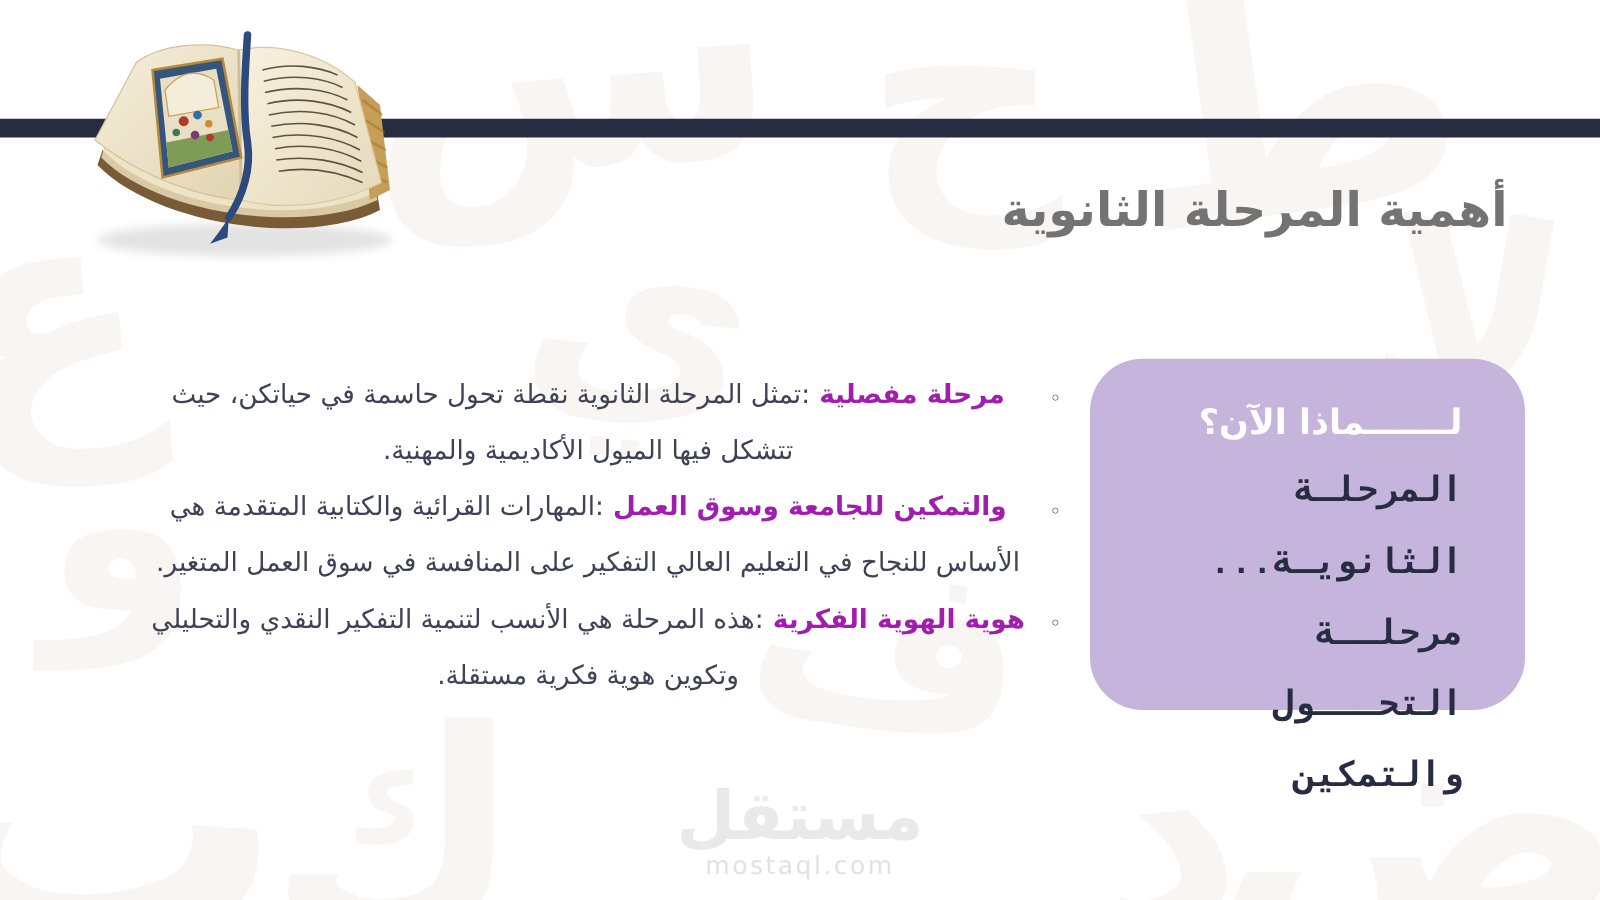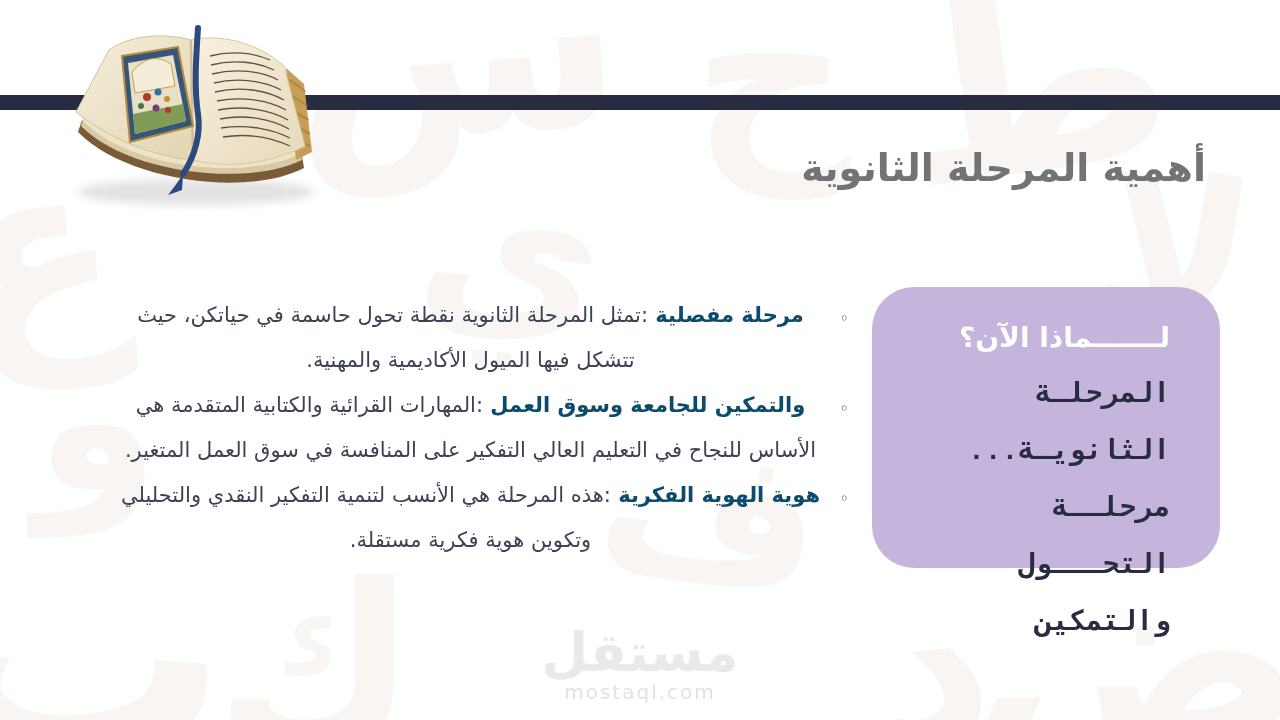--- a/index.html
+++ b/index.html
@@ -33,21 +33,21 @@
            background:#C5B4DC;border-radius:42px;box-sizing:border-box;
            padding:22px 50px 0 28px;direction:rtl;text-align:right;
            font-weight:bold;font-size:28px;line-height:57px;}
   .callout-q{color:#ffffff;}
   .callout-line{color:#272C40;font-family:Liberation Mono, monospace;}
 
   .bullets{position:absolute;left:118px;top:293px;width:705px;z-index:3;
            direction:rtl;font-size:21px;line-height:45px;color:#3D4354;}
   .bullet{position:relative;text-align:center;margin:0;}
   .dot{position:absolute;right:-26px;top:3px;font-size:16px;color:#3D4354;}
-  .lead{font-weight:bold;color:#0c4a6e;}
+  .lead{font-weight:bold;color:#a21caf;}
 
   .watermark{position:absolute;left:0;right:0;top:626px;text-align:center;z-index:2;}
   .wm-ar{font-size:54px;font-weight:bold;color:#E9E9E9;line-height:1;}
   .wm-en{font-size:20px;color:#E2E2E2;letter-spacing:2px;margin-top:2px;line-height:1;}
 </style>
 </head>
 <body>
 
 <div class="slide">
 

